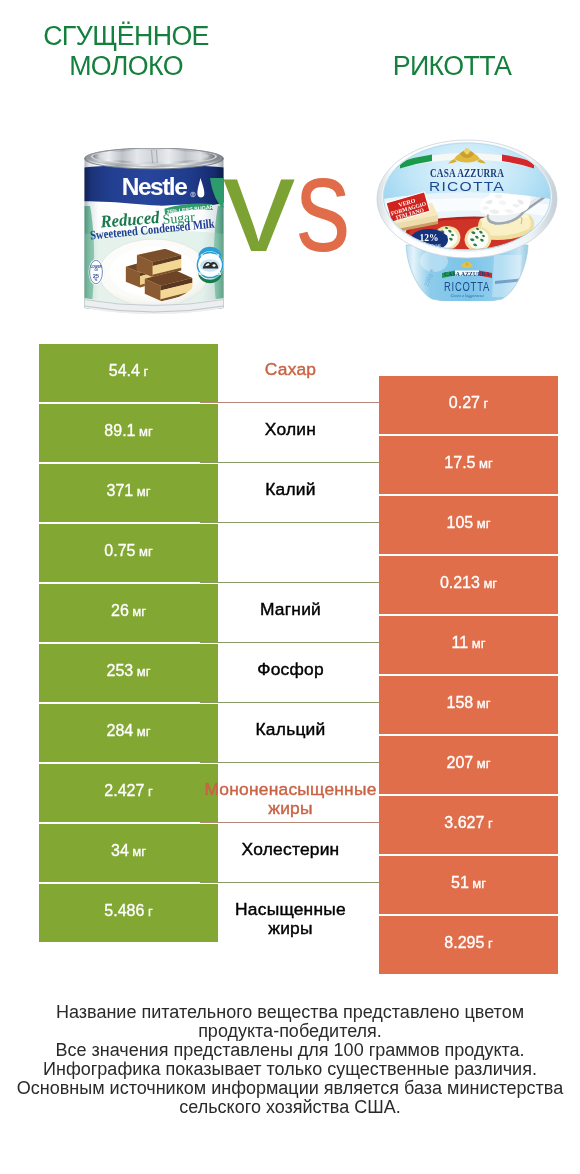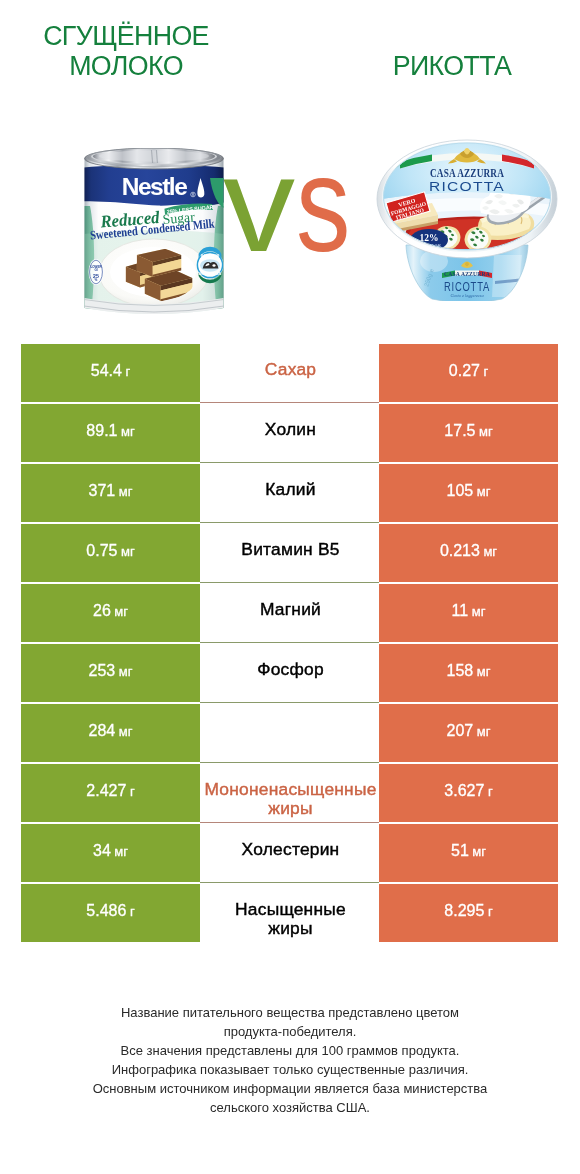--- a/index.html
+++ b/index.html
@@ -23,37 +23,37 @@
   
   .prod-left{position:absolute;left:84px;top:140px;width:140px;height:170px;margin-top:8px;}
   .prod-right{position:absolute;left:376px;top:139px;width:184px;height:161px;}
 
   
   .tbl{position:absolute;left:0;top:344px;width:580px;height:599px;}
   .row{position:absolute;left:0;width:580px;height:59.9px;}
   .cL,.cR{position:absolute;top:0;height:58.4px;color:#ffffff;padding-bottom:4px;box-sizing:border-box;
           display:flex;align-items:center;justify-content:center;font-size:16px;white-space:nowrap;
           -webkit-text-stroke:0.32px currentColor;paint-order:stroke fill;}
-  .cL{left:21px;width:179px;background:#82A732;}
-  .cR{left:379px;width:179px;background:#E06E4A;}
+  .cL{left:39px;width:179px;background:#82A732;}
+  .cR{left:379px;width:179px;background:#E06E4A;margin-top:32px;}
   .cM{position:absolute;left:200px;top:0;width:181px;height:58.2px;
       display:flex;align-items:flex-start;justify-content:center;text-align:center;
       font-size:17.4px;font-weight:400;line-height:19.8px;letter-spacing:.22px;padding-top:15.5px;box-sizing:border-box;
       -webkit-text-stroke:0.42px currentColor;paint-order:stroke fill;}
   .cM span{display:block;white-space:nowrap;}
   .unit{font-size:13px;margin-left:3.5px;}
   .sep{position:absolute;left:200px;width:179px;height:1px;}
   .win-g{color:#000000;}
   .win-r{color:#CA6344;}
   .sep-g{background:#8a9a6a;}
   .sep-r{background:#b5867a;}
 
   
   .foot{position:absolute;left:0;top:1002.5px;width:580px;text-align:center;
-        font-size:13px;line-height:19px;color:#2a2a2a;font-weight:400;}
+        font-size:18px;line-height:19px;color:#2a2a2a;font-weight:400;}
 </style>
 </head>
 <body>
 
 <div class="page">
 
   <div class="title title-left">Сгущённое молоко</div>
   <div class="title title-right">Рикотта</div>
 
   <div class="vs"><span class="v">v</span><span class="s">s</span></div>
@@ -450,25 +450,20 @@
           <span>105</span>
           <span class="unit">мг</span>
         </div>
       </div>
       <div class="sep sep-g" style="top: 178.4px;"></div>
       <div class="row" style="top: 180px; padding-left: 16px;">
         <div class="cL">
           <span>0.75</span>
           <span class="unit">мг</span>
         </div>
-        <div class="cM win-g">
-          <div>
-            <span>Витамин B5</span>
-          </div>
-        </div>
         <div class="cR">
           <span>0.213</span>
           <span class="unit">мг</span>
         </div>
       </div>
       <div class="sep sep-g" style="top: 238.4px;"></div>
       <div class="row" style="top: 240px;">
         <div class="cL">
           <span>26</span>
           <span class="unit">мг</span>
@@ -497,20 +492,25 @@
         <div class="cR">
           <span>158</span>
           <span class="unit">мг</span>
         </div>
       </div>
       <div class="sep sep-g" style="top: 358.4px;"></div>
       <div class="row" style="top: 360px;">
         <div class="cL">
           <span>284</span>
           <span class="unit">мг</span>
+        </div>
+        <div class="cM win-g">
+          <div>
+            <span>Кальций</span>
+          </div>
         </div>
         <div class="cR">
           <span>207</span>
           <span class="unit">мг</span>
         </div>
       </div>
       <div class="sep sep-g" style="top: 418.4px;"></div>
       <div class="row" style="top: 420px;">
         <div class="cL">
           <span>2.427</span>

